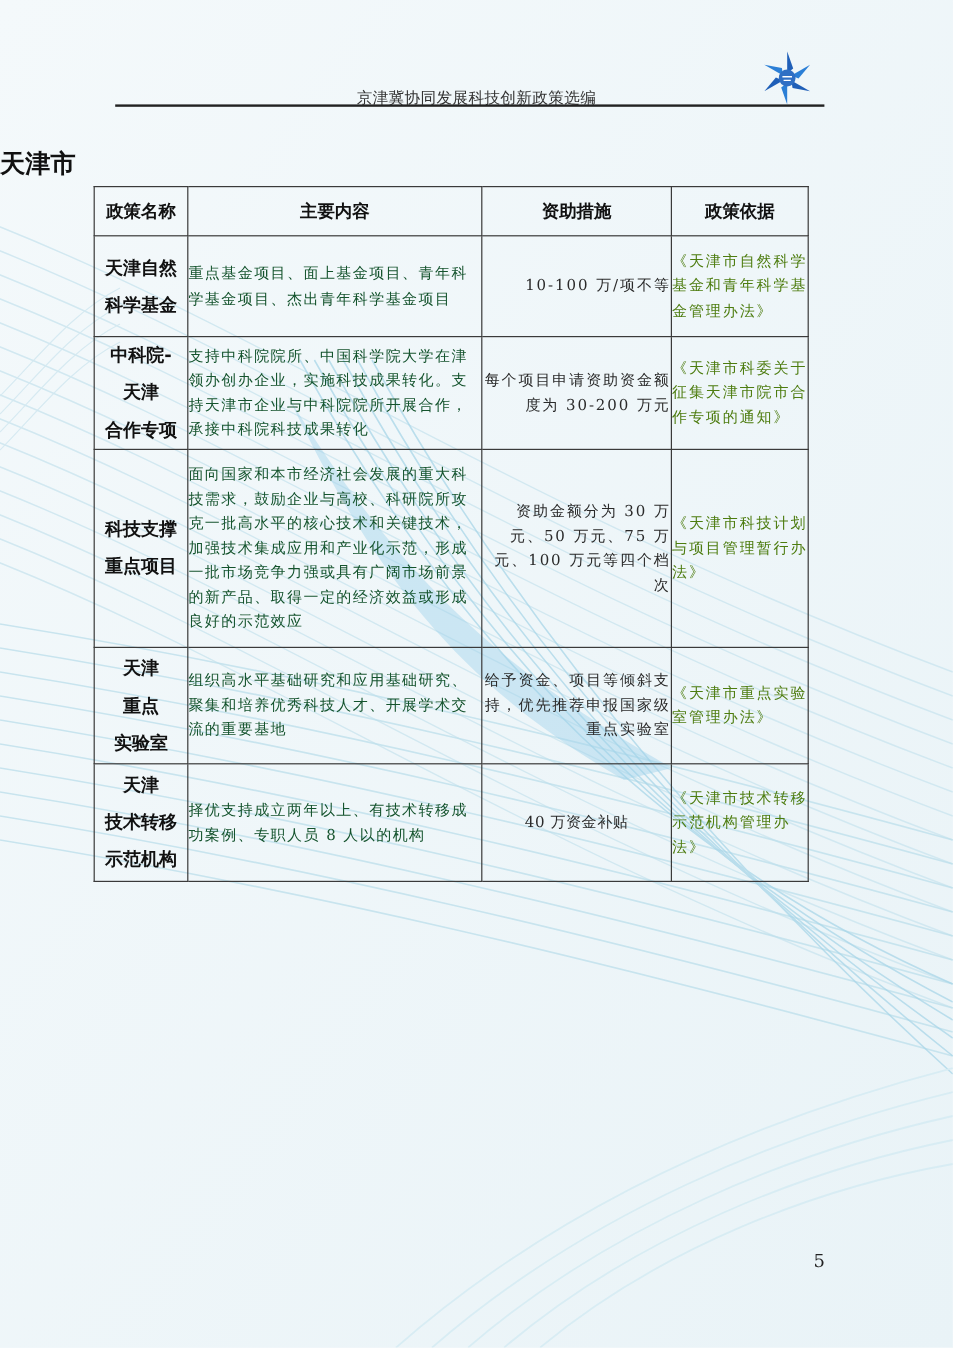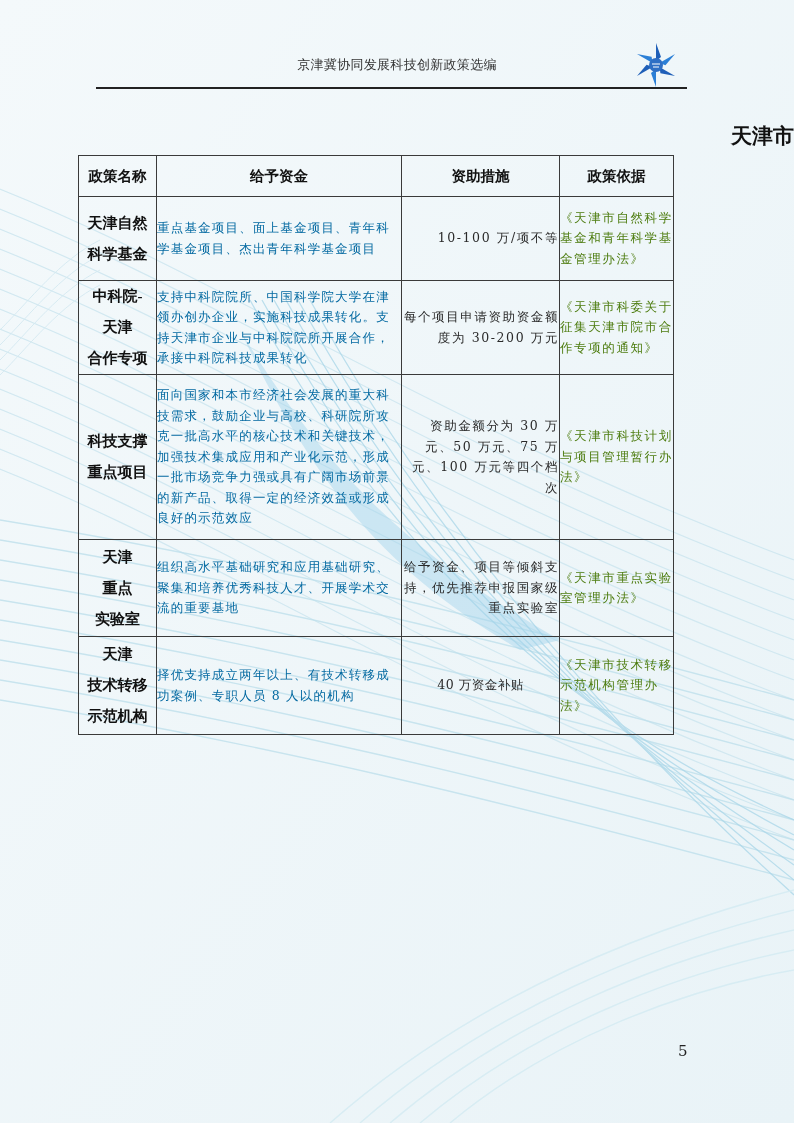--- a/index.html
+++ b/index.html
@@ -4,51 +4,51 @@
 <style>
   html, body { margin: 0; padding: 0; }
   body {
     width: 794px; height: 1123px; position: relative; overflow: hidden;
     background: #f1f7fa;
     font-family: "DejaVu Serif", "Liberation Serif", serif;
     color: #222;
   }
   .bg { position: absolute; inset: 0; z-index: 0; }
   .header-title {
-    position: absolute; left: 0; width: 794px; top: 56px;
+    position: absolute; left: 0; width: 794px; top: 73px;
     text-align: center; font-size: 13px; color: #333;
     font-family: "DejaVu Serif", serif; letter-spacing: 0.3px;
   }
   .header-rule {
     position: absolute; left: 96px; width: 591px; top: 87px; height: 2px; background: #222;
   }
   .logo { position: absolute; left: 636px; top: 42px; width: 40px; height: 46px; }
   .page-title {
-    position: absolute; left: 0; width: 794px; top: 122px; text-align: right;
+    position: absolute; left: 0; width: 794px; top: 122px; text-align: left;
     font-family: Liberation Sans, sans-serif; font-weight: bold; font-size: 21px; color: #111;
   }
   table.policy {
     position: absolute; left: 78px; top: 155px; width: 595px;
     border-collapse: collapse; table-layout: fixed; z-index: 2;
   }
   table.policy td, table.policy th {
     border: 1.3px solid #3a3a3a; vertical-align: middle; padding: 0;
   }
   th {
     height: 40px; font-family: "DejaVu Sans", sans-serif; font-size: 14.5px; font-weight: bold; color: #111;
   }
   td.name {
     text-align: center; font-family: "DejaVu Sans", sans-serif; font-weight: bold; font-size: 15px;
     line-height: 31px; color: #111; padding: 0 2px;
   }
-  td.content { font-size: 12.5px; line-height: 20.5px; padding: 0 6px 0 9px; color: #0369a1; letter-spacing: 1.2px; }
+  td.content { font-size: 12.5px; line-height: 20.5px; padding: 0 6px 0 9px; color: #14532d; letter-spacing: 1.2px; }
   td.funding { font-size: 12.5px; line-height: 20.5px; padding: 0 6px 0 9px; color: #2a2a2a; letter-spacing: 1.6px; text-align: right; }
   td.funding.center { text-align: center; letter-spacing: 0.5px; }
   td.basis { font-size: 12.5px; line-height: 20.5px; padding: 0 6px 0 11px; color: #4d7c0f; letter-spacing: 1.6px; }
-  .name-line { display: block; font-family: Liberation Serif, serif; }
+  .name-line { display: block; }
   .page-number {
     position: absolute; left: 678px; top: 1042px; font-size: 15px; color: #222;
     font-family: "DejaVu Serif", serif;
   }
 </style>
 </head>
 <body>
 
 <svg class="bg" width="794" height="1123" viewBox="0 0 794 1123" xmlns="http://www.w3.org/2000/svg">
   <defs>
@@ -131,21 +131,21 @@
 <table class="policy">
   <colgroup>
     <col style="width:78px">
     <col style="width:245px">
     <col style="width:158px">
     <col style="width:114px">
   </colgroup>
   <thead>
     <tr>
       <th>政策名称</th>
-      <th>给予资金</th>
+      <th>主要内容</th>
       <th>资助措施</th>
       <th>政策依据</th>
     </tr>
   </thead>
   <tbody>
     <tr style="height:84px">
       <td class="name">
         <span class="name-line">天津自然</span>
         <span class="name-line">科学基金</span>
       </td>

